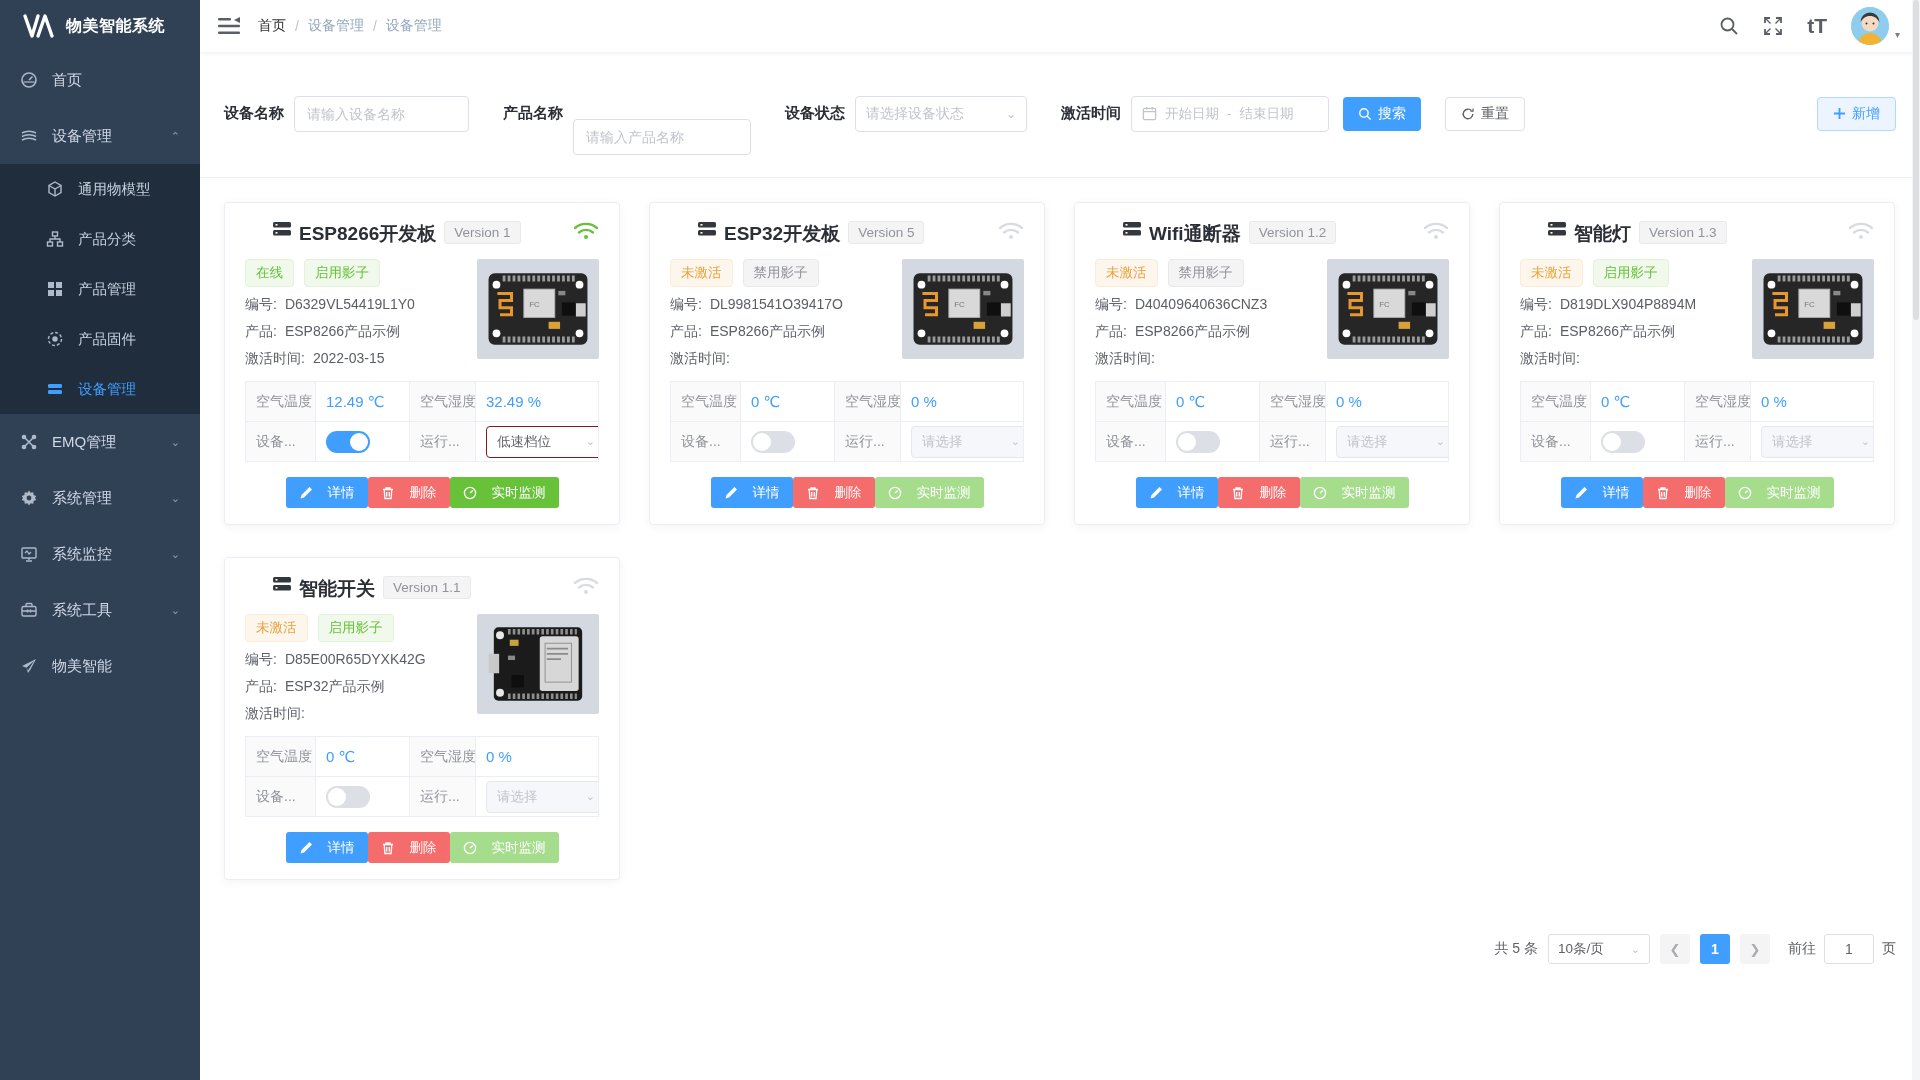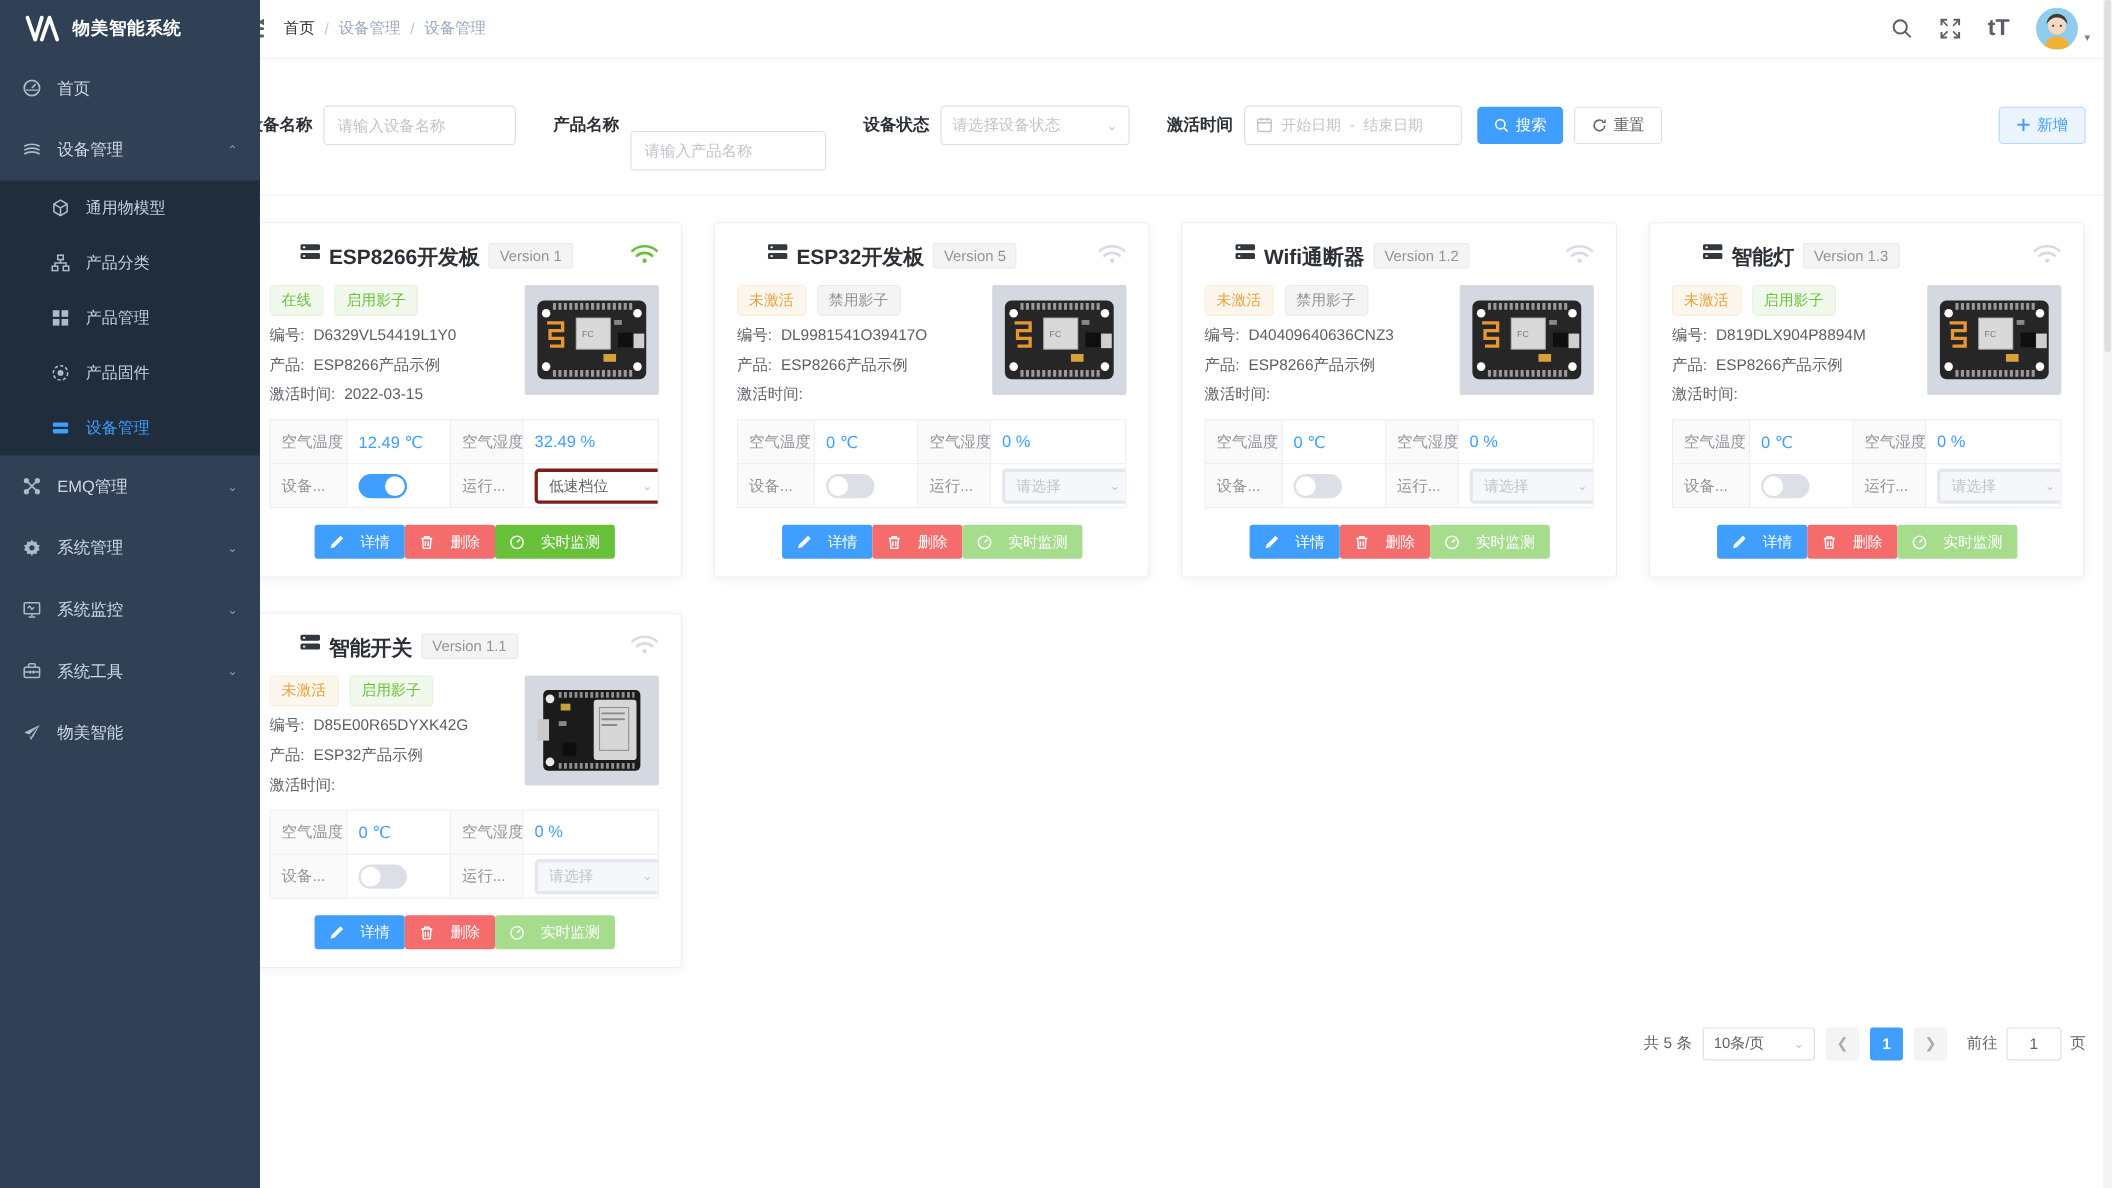--- a/index.html
+++ b/index.html
@@ -1,19 +1,19 @@
 <!DOCTYPE html>
 <html><head>
 <meta charset="utf-8">
 <style>
   * { margin:0; padding:0; box-sizing:border-box; }
   html,body { width:1920px; height:1080px; overflow:hidden; font-family:"Liberation Sans","DejaVu Sans",sans-serif; background:#fafbfc; }
 
   
-  .sidebar { position:fixed; left:0; top:0; width:236px; height:1080px; background:#304156; z-index:10; }
+  .sidebar { position:fixed; left:0; top:0; width:200px; height:1080px; background:#304156; z-index:10; }
   .logo { height:52px; display:flex; align-items:center; gap:10px; padding-left:22px; }
   .logo-mark { width:34px; height:26px; }
   .logo-title { color:#fff; font-size:16px; font-weight:bold; letter-spacing:.5px; }
   .menu-item { height:56px; display:flex; align-items:center; gap:14px; padding:0 20px; color:#cfd7e5; font-size:15px; cursor:pointer; }
   .menu-item .mi-icon { width:18px; height:18px; flex:0 0 18px; color:#aeb9c9; display:flex; align-items:center; justify-content:center; }
   .menu-item .chev { margin-left:auto; color:#8f9bb0; font-size:11px; }
   .submenu { background:#1f2d3d; }
   .submenu .menu-item { height:50px; padding-left:46px; font-size:14.5px; color:#c8d0dd; }
   .submenu .menu-item.active { color:#409EFF; }
   .submenu .menu-item.active .mi-icon { color:#409EFF; }
@@ -37,21 +37,21 @@
   .filterbar { background:#fff; padding:20px 24px 22px 24px; display:flex; align-items:center; border-bottom:1px solid #eef0f4; }
   .f-label { font-size:15px; font-weight:bold; color:#2b2f36; margin-right:10px; white-space:nowrap; }
   .f-input { height:36px; border:1px solid #dcdfe6; border-radius:4px; padding:0 12px; font-size:14px; color:#606266; outline:none; font-family:inherit; }
   .f-input::placeholder { color:#c0c4cc; }
   .f-gap { width:34px; flex:0 0 34px; }
   .f-select { height:36px; width:172px; border:1px solid #dcdfe6; border-radius:4px; display:flex; align-items:center; padding:0 10px; color:#c0c4cc; font-size:14px; cursor:pointer; background:#fff; }
   .f-select .sel-chev { margin-left:auto; color:#c0c4cc; font-size:12px; }
   .f-date { height:36px; width:198px; border:1px solid #dcdfe6; border-radius:4px; display:flex; align-items:center; gap:8px; padding:0 10px; font-size:13.5px; color:#c0c4cc; background:#fff; cursor:pointer; }
   .btn { border:none; border-radius:4px; font-size:14px; cursor:pointer; display:inline-flex; align-items:center; gap:6px; justify-content:center; font-family:inherit; }
   .btn-search { background:#409EFF; color:#fff; height:34px; padding:0 15px; margin-left:14px; }
-  .btn-reset { background:#fff; color:#606266; border:1px solid #dcdfe6; height:34px; padding:0 15px; margin-left:10px; }
+  .btn-reset { background:#fff; color:#606266; border:1px solid #dcdfe6; height:34px; padding:0 15px; margin-left:24px; }
   .btn-add { background:#ecf5ff; color:#409EFF; border:1px solid #b3d8ff; height:34px; padding:0 15px; margin-left:auto; }
 
   
   .content { background:#fff; padding:24px 24px 0 24px; min-height:902px; box-shadow:0 3px 6px rgba(0,21,41,.05); }
   .grid { display:flex; flex-wrap:wrap; gap:32px 29px; }
   .card { width:396px; height:323px; background:#fff; border:1px solid #ebeef5; border-radius:4px; box-shadow:0 2px 10px rgba(0,0,0,.05); padding:18px 20px; }
   .card-head { display:flex; align-items:flex-start; gap:8px;margin-left:28px; }
   .dev-icon { width:18px; height:16px; color:#33383e; }
   .card-title { font-size:19px; font-weight:bold; color:#2b2f36; white-space:nowrap; }
   .ver-tag { background:#f4f4f5; border:1px solid #e9e9eb; color:#909399; font-size:13.5px; font-weight:500; border-radius:3px; padding:3px 9px; }
@@ -66,21 +66,21 @@
   .tag-info { color:#909399; background:#f4f4f5; border-color:#e9e9eb; }
   .info-line { margin-top:9px; font-size:14px; color:#5a5e66; display:flex; gap:8px; white-space:nowrap; }
   .info-line .info-label { color:#5f646b; }
   .dev-img { flex:0 0 122px; width:122px; height:100px; background:#d4d9e1; border-radius:2px; margin-left:12px; display:flex; align-items:center; justify-content:center; }
   .stat-table { width:100%; border-collapse:collapse; margin-top:13px; table-layout:fixed; }
   .stat-table td { border:1px solid #ebeef5; height:40px; padding:0 10px; font-size:14px; overflow:hidden; white-space:nowrap; }
   .stat-table td.lbl { background:#fafafa; color:#909399; width:70px; }
   .stat-table td.lbl2 { width:66px; }
   .stat-table td.val { color:#409EFF; font-size:15px; width:94px; }
   .stat-table td.val2 { color:#409EFF; font-size:15px; }
-  .tbl-select { height:32px; width:120px; border:3px solid #7f1d1d; border-radius:4px; display:flex; align-items:center; padding:0 10px; font-size:13.5px; color:#606266; background:#fff; cursor:pointer;text-align:center; }
+  .tbl-select { height:32px; width:120px; border:1px solid #7f1d1d; border-radius:4px; display:flex; align-items:center; padding:0 10px; font-size:13.5px; color:#606266; background:#fff; cursor:pointer;text-align:center; }
   .tbl-select .sel-chev { margin-left:auto; color:#c0c4cc; font-size:11px; }
   .tbl-select.disabled { background:#f5f7fa; border-color:#e4e7ed; color:#c0c4cc; cursor:not-allowed; }
   .switch { width:44px; height:22px; border-radius:11px; position:relative; cursor:pointer; }
   .switch.on { background:#409EFF; } .switch.off { background:#dcdfe6; }
   .switch::after { content:""; position:absolute; top:2px; width:18px; height:18px; border-radius:50%; background:#fff; }
   .switch.on::after { right:2px; } .switch.off::after { left:2px; }
   .btn-row { display:flex; justify-content:center; margin-top:15px; }
   .btn-sm { height:31px; padding:0 13px; font-size:13.5px; border-radius:3px; color:#fff;gap:15px; }
   .btn-blue { background:#409EFF; }
   .btn-red { background:#F56C6C; }

